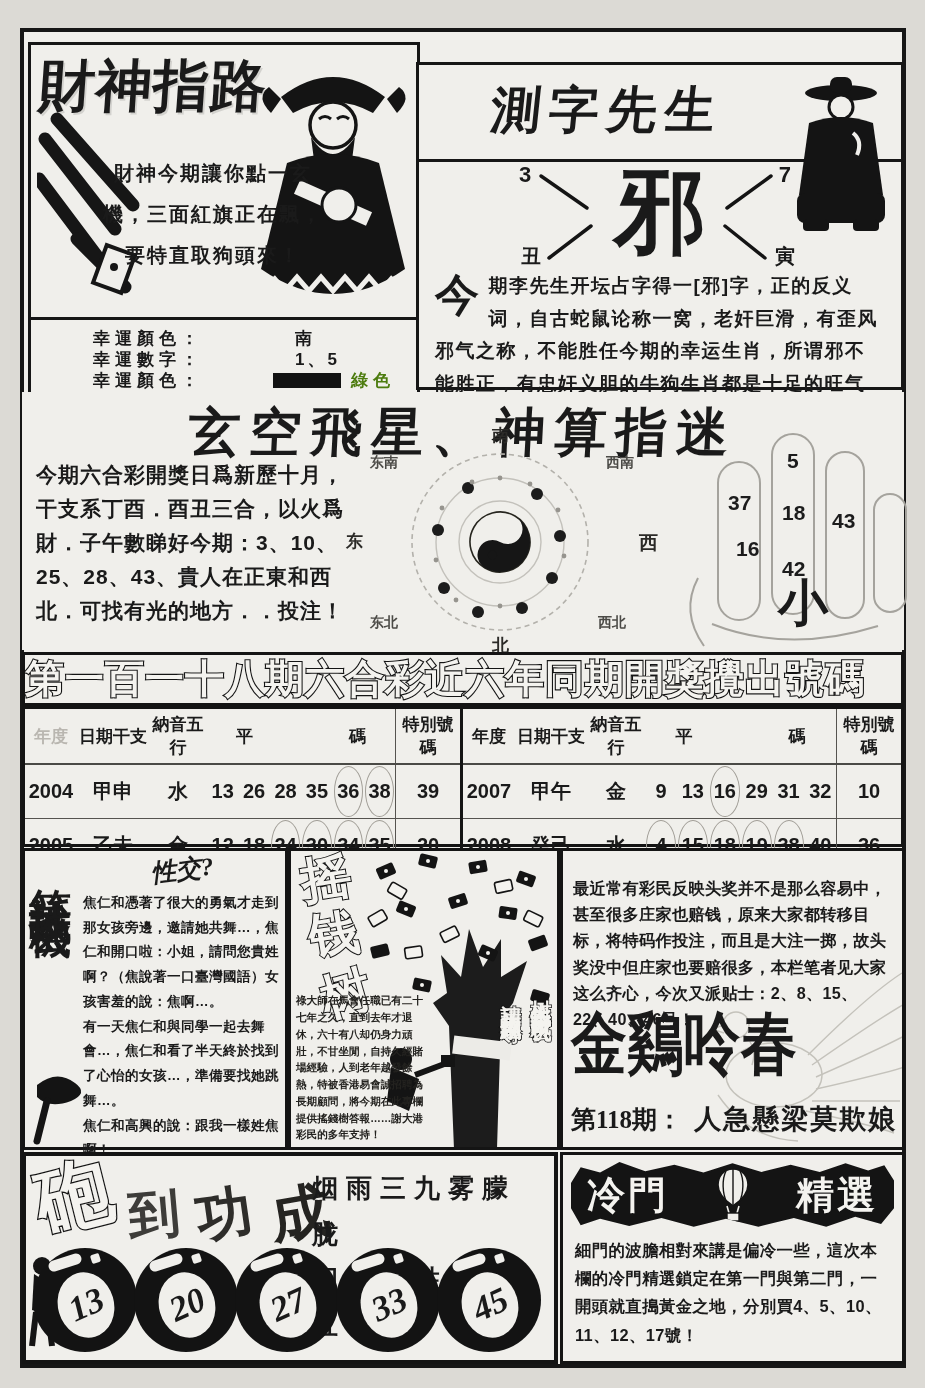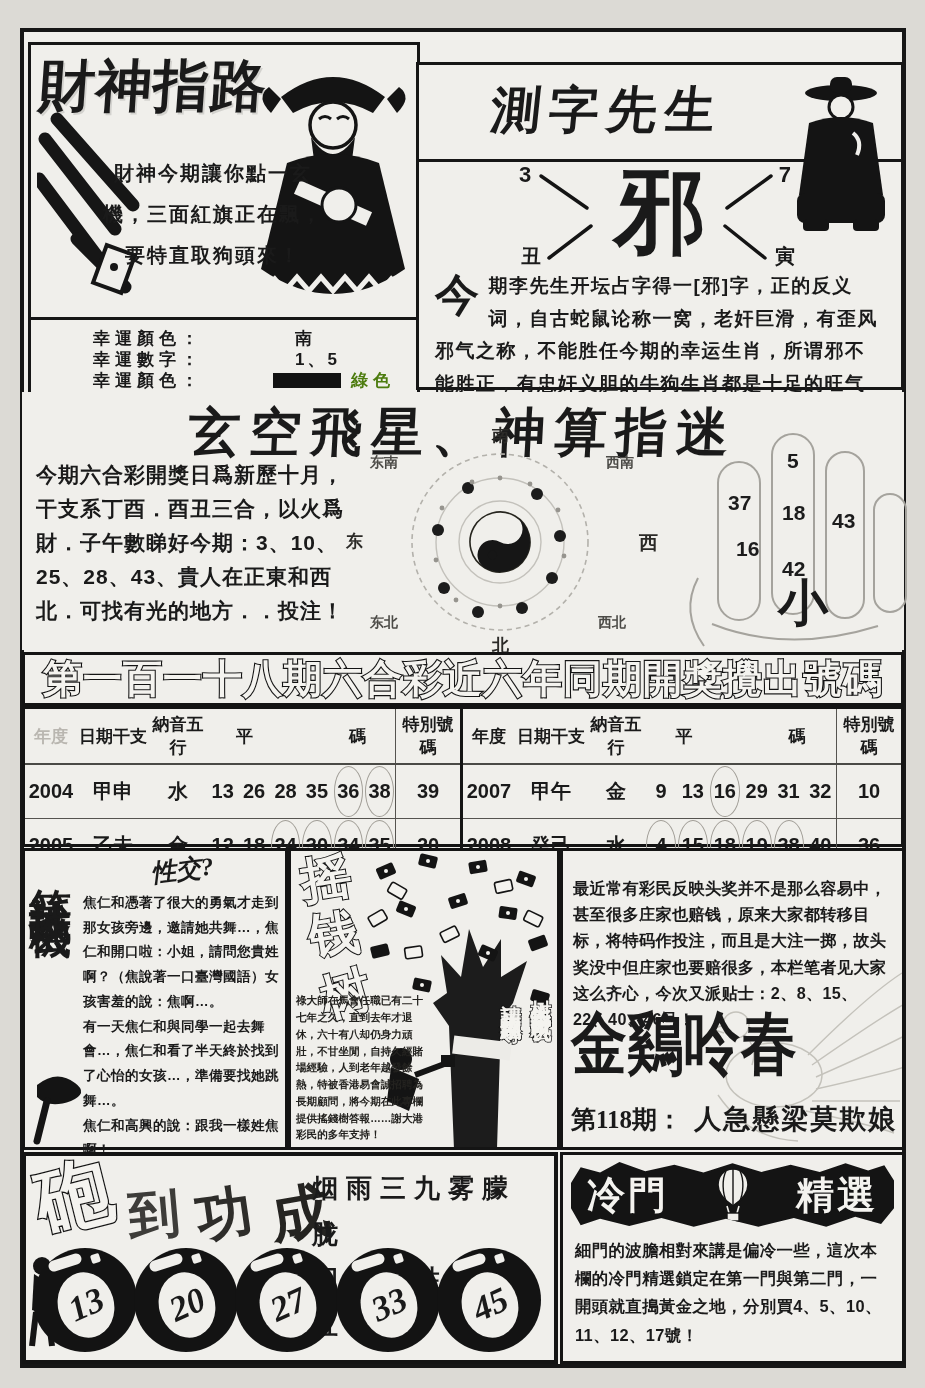--- a/index.html
+++ b/index.html
@@ -58,21 +58,21 @@
   .xk-body { position:absolute; left:14px; top:66px; width:328px; font-size:21px;
     line-height:1.62; font-weight:700; letter-spacing:1px; }
   .compass { position:absolute; left:330px; top:40px; width:296px; height:214px; }
   .cp-lab { position:absolute; font-size:14px; font-weight:700; color:#4b4a46; }
   .cp-lab.big { font-size:17px; color:#2b2a27; }
   .hand { position:absolute; left:656px; top:36px; width:248px; height:220px; }
   .hand-xiao { position:absolute; left:100px; top:142px; font-size:50px; font-weight:900; }
 
   
   #banner { left:22px; top:652px; width:882px; height:54px; border:3px solid #141414;
-    box-sizing:border-box; display:flex; align-items:center; justify-content:center; }
+    box-sizing:border-box; display:flex; align-items:center; }
   .banner-text { font-size:39px; letter-spacing:1px; }
 
   
   #history { left:22px; top:706px; width:882px; height:141px; border:3px solid #141414;
     box-sizing:border-box; display:flex; }
   table.hist { border-collapse:collapse; width:50%; table-layout:fixed; font-size:20px; }
   table.hist.left { border-right:3px solid #141414; }
   table.hist th { font-size:17px; font-weight:900; border-bottom:2px solid #4a4a46; padding:4px 0; }
   table.hist td { text-align:center; font-weight:700; padding:13px 0; position:relative; }
   table.hist tbody tr + tr td { border-top:1.5px solid #55534f; }

